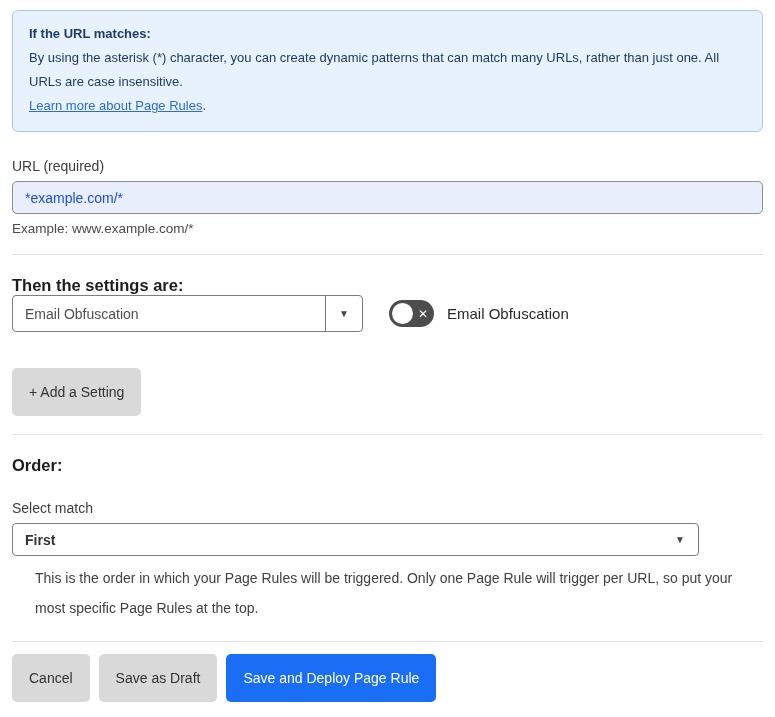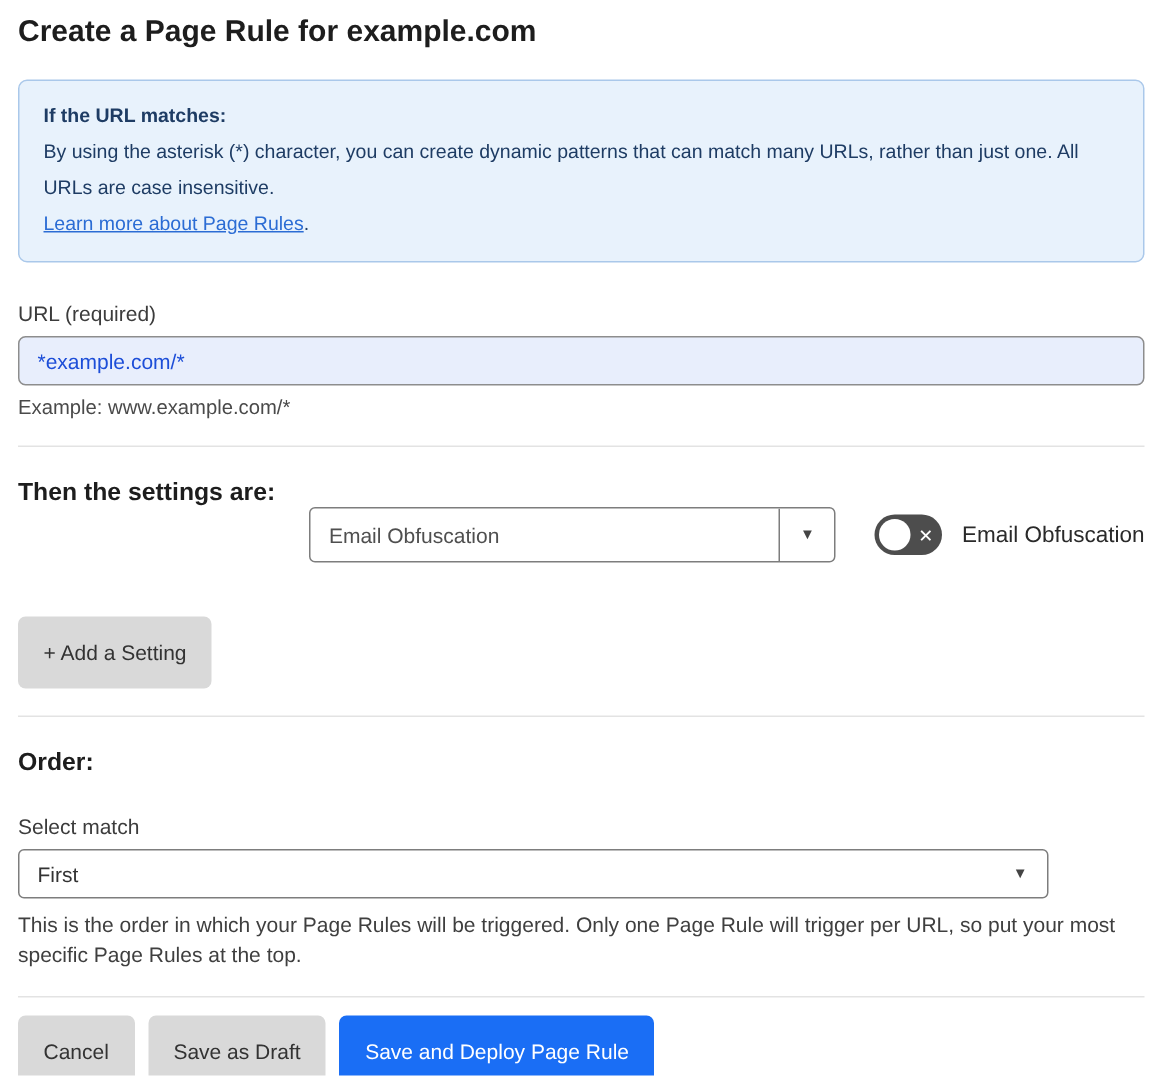--- a/index.html
+++ b/index.html
@@ -81,21 +81,20 @@
     color:#1d1d1d;
     margin:21px 0 0 0;
   }
 
   .picker-label{margin-top:25px;}
 
   .setting-row{
     display:flex;
     align-items:center;
     margin-top:0;
-    justify-content:flex-end;
   }
   .select-box{
     display:flex;
     align-items:center;
     justify-content:space-between;
     width:351px;
     height:37px;
     background:#ffffff;
     border:1px solid #7d7d7d;
     border-radius:4px;
@@ -166,43 +165,44 @@
     cursor:pointer;
   }
   .btn.gray{background:var(--gray-btn);color:#333333;}
   .btn.blue{background:var(--accent-blue);color:#ffffff;}
   .add-setting{margin-top:36px;display:block;}
 
   .order-select{
     width:687px;
     height:33px;
     padding-right:13px;
+    font-weight:bold;
   }
   .order-select .select-value{color:#333333;}
   .order-helper{
     font-size:14px;
     color:#3f3f3f;
-    line-height:20px;
+    line-height:30px;
     margin-top:7px;
     max-width:751px;
+    margin-left:23px;
   }
 
   .footer{
     display:flex;
     align-items:center;
     gap:9px;
     margin-top:12px;
   }
 </style>
 </head>
 <body>
 
 <div class="page">
 
-  <h1 class="page-title">Create a Page Rule for example.com</h1>
 
   <div class="info-box">
     <div class="info-heading">If the URL matches:</div>
     <div class="info-body">By using the asterisk (*) character, you can create dynamic patterns that can match many URLs, rather than just one. All URLs are case insensitive.</div>
     <div class="info-link-row"><a class="info-link">Learn more about Page Rules</a><span class="info-link-suffix">.</span></div>
   </div>
 
   <div class="field">
     <label class="field-label">URL (required)</label>
     <input class="url-input" type="text" value="*example.com/*" style="">

